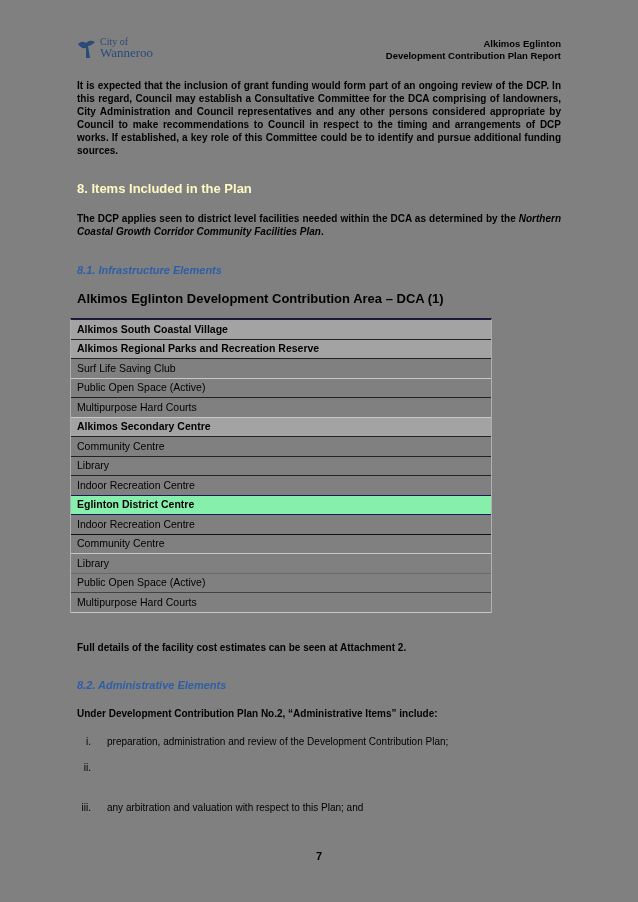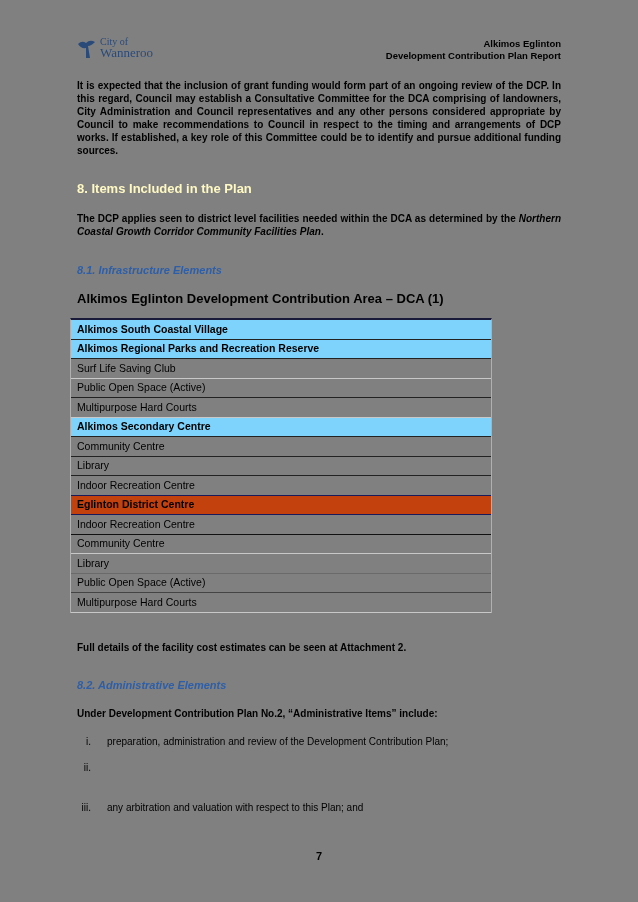--- a/index.html
+++ b/index.html
@@ -12,22 +12,22 @@
   .logo-text .l1 { font-size:10px; }
   .logo-text .l2 { font-size:13px; }
   .hdr { right:77px; top:38px; text-align:right; font-size:9.5px; font-weight:bold; line-height:12px; }
   .para { left:77px; width:484px; font-size:10px; line-height:13px; text-align:justify;font-weight:bold; }
   .h1 { left:77px; top:181px; font-size:13px; font-weight:bold; color:#fef9c3; }
   .h2 { left:77px; font-size:11px; font-weight:bold; font-style:italic; color:#2d5ea8; }
   .subhead { left:77px; top:291px; font-size:13px; font-weight:bold; }
   .tbl { left:70px; top:318px; width:420px; border-top:2px solid #1a1a3a; border-left:1px solid #b0b0b0; border-right:1px solid #b0b0b0; }
   .row { height:19.5px; border-bottom:1.5px solid #222; box-sizing:border-box; padding-left:6px;
          font-size:10.5px; line-height:20px; display:flex; align-items:flex-end; }
-  .row.group { background:#7dd3fc; font-weight:bold; }
-  .row.group.bright { background:#c2410c; }
+  .row.group { background:#a3a3a3; font-weight:bold; }
+  .row.group.bright { background:#86efac; }
   .row.item { background:#808080; border-bottom-color:#c8c8c8; }
   .row.last { border-bottom:1px solid #c8c8c8; }
   .list-item { left:77px; width:484px; font-size:10px; line-height:13px; }
   .list-item .num { position:absolute; left:0; width:14px; text-align:right; }
   .list-item .txt { position:absolute; left:30px; right:0; text-align:justify; }
   .pagenum { left:0; width:638px; top:850px; text-align:center; font-size:11px; font-weight:bold; }
   em { font-style:italic; }
 </style>
 </head>
 <body>

